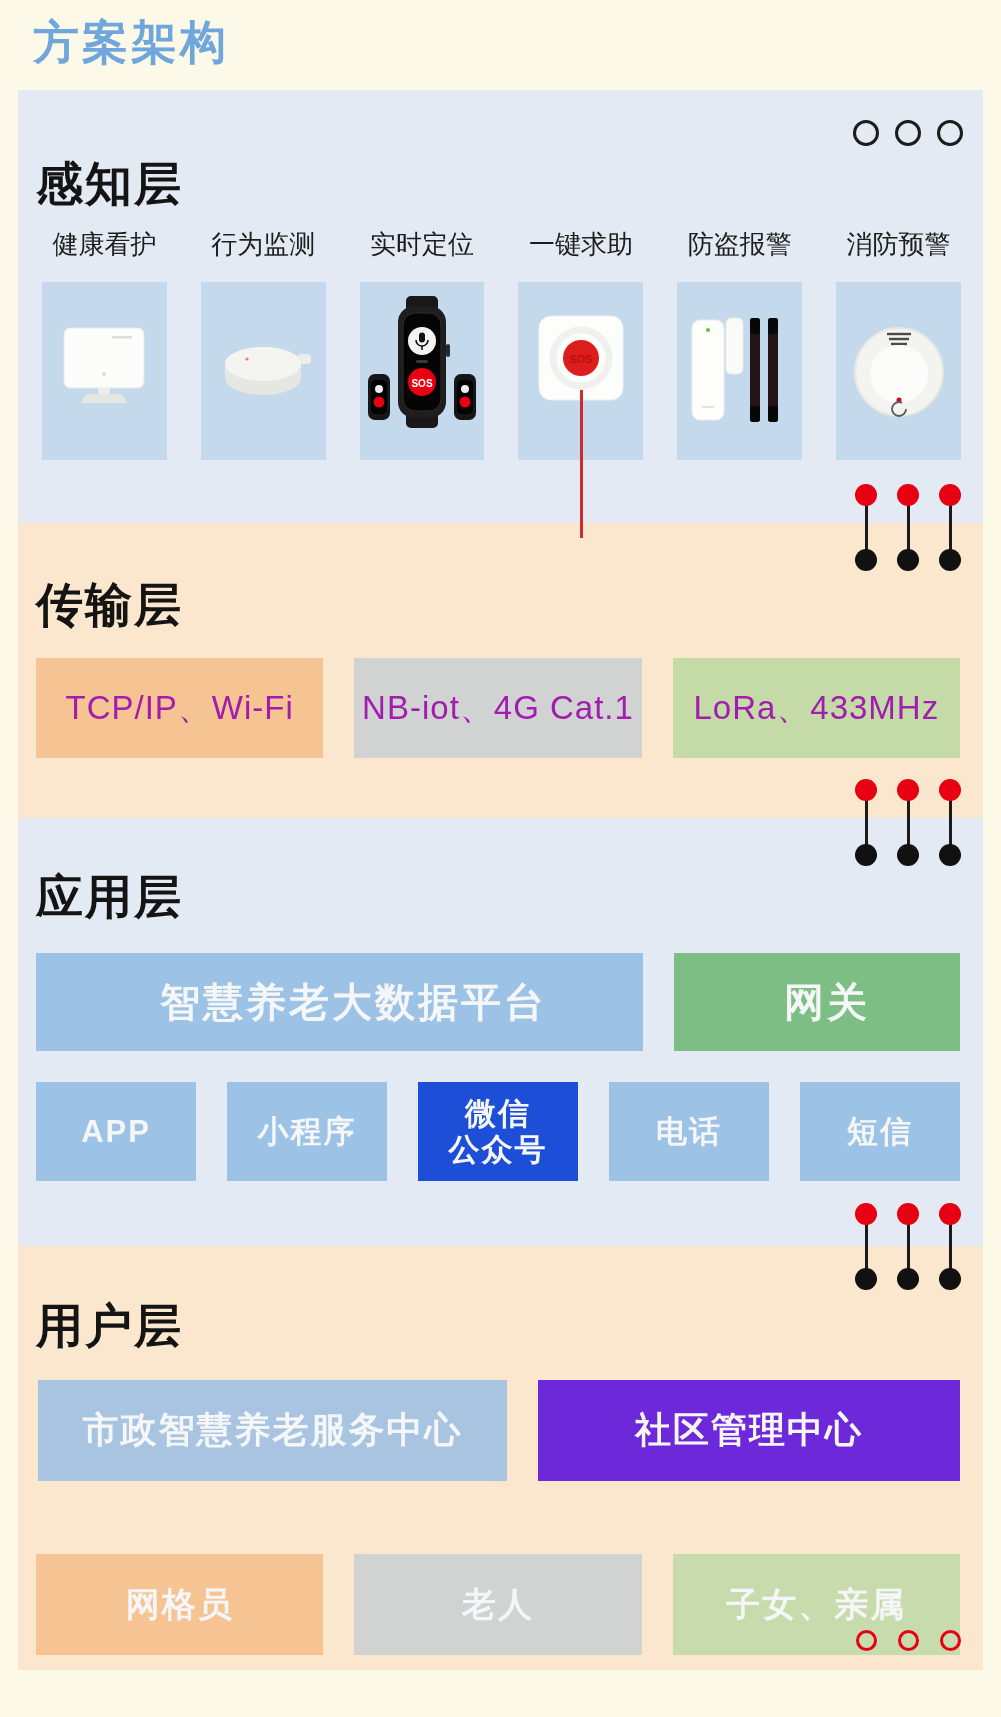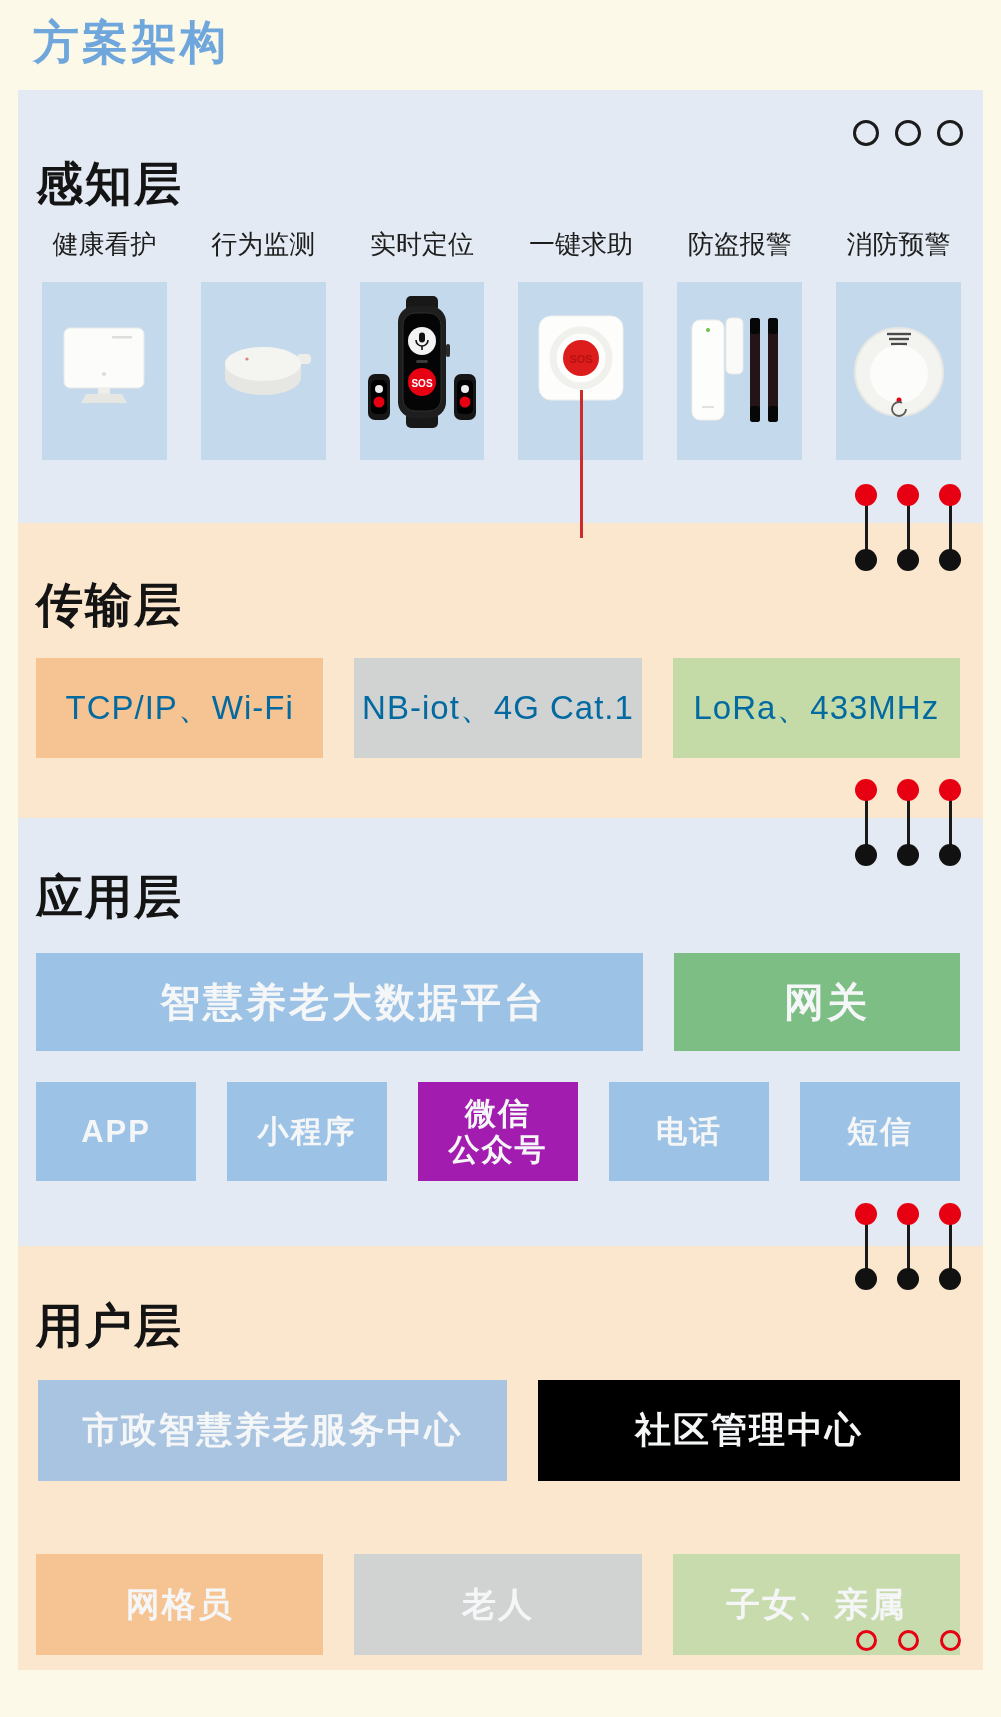--- a/index.html
+++ b/index.html
@@ -29,21 +29,21 @@
   .device-label { text-align:center; font-size:26px; color:#1E1E1E; height:36px; line-height:32px; white-space:nowrap; }
   .device-card { margin-top:18px; height:178px; background:#C5D9ED; position:relative;
                  display:flex; align-items:center; justify-content:center; overflow:visible; }
   .device-card svg { display:block; }
   .sos-cord { position:absolute; left:50%; margin-left:-1px; top:108px; width:3px; height:148px;
               background:#CE2B2B; z-index:2; }
   
   .box-row { position:absolute; left:18px; right:23px; display:flex; gap:31px; }
   .lbox { display:flex; align-items:center; justify-content:center; text-align:center; }
   .trans-row { top:135px; height:100px; }
-  .trans-row .lbox { flex:1; font-size:33px; color:#0369a1; font-weight:400; letter-spacing:1px; }
+  .trans-row .lbox { flex:1; font-size:33px; color:#a21caf; font-weight:400; letter-spacing:1px; }
   .app-row1 { top:135px; height:98px; }
   .app-row1 .lbox { color:#F5F6F7; font-weight:700; font-size:40px; letter-spacing:3px; }
   .app-row1 .lbox.wide { flex:0 0 607px;padding-left:28px; }
   .app-row1 .lbox.narrow { flex:1;padding-left:20px; }
   .app-row2 { top:264px; height:99px; }
   .app-row2 .lbox { flex:1; color:#F5F6F7; font-weight:700; font-size:31px; letter-spacing:2px;
                     white-space:pre-line; line-height:1.15; }
   .user-row1 { top:134px; height:101px; left:20px; }
   .user-row1 .lbox { color:#F5F6F7; font-weight:700; font-size:36px; letter-spacing:2px; }
   .user-row1 .lbox.wide { flex:0 0 469px; }
@@ -197,32 +197,32 @@
 
     <section class="layer blue layer-3">
       <h2 class="layer-heading" style="top:55px;">应用层</h2>
       <div class="box-row app-row1">
         <div class="lbox wide" style="background-color: rgb(156, 194, 229);">智慧养老大数据平台</div>
         <div class="lbox narrow" style="background-color: rgb(124, 190, 132);">网关</div>
       </div>
       <div class="box-row app-row2">
         <div class="lbox" style="background-color: rgb(156, 194, 229);">APP</div>
         <div class="lbox" style="background-color: rgb(156, 194, 229);">小程序</div>
-        <div class="lbox" style="background-color: #a21caf;">微信
+        <div class="lbox" style="background-color: #1d4ed8;">微信
 公众号</div>
         <div class="lbox" style="background-color: rgb(156, 194, 229);">电话</div>
         <div class="lbox" style="background-color: rgb(156, 194, 229);">短信</div>
       </div>
     </section>
 
     <section class="layer peach layer-4">
       <h2 class="layer-heading" style="top:56px;">用户层</h2>
       <div class="box-row user-row1">
         <div class="lbox wide" style="background-color: rgb(169, 196, 224);">市政智慧养老服务中心</div>
-        <div class="lbox narrow" style="background-color: #000000;">社区管理中心</div>
+        <div class="lbox narrow" style="background-color: #6d28d9;">社区管理中心</div>
       </div>
       <div class="box-row user-row2">
         <div class="lbox" style="background-color: rgb(246, 195, 146);">网格员</div>
         <div class="lbox" style="background-color: rgb(209, 211, 210);">老人</div>
         <div class="lbox" style="background-color: rgb(200, 219, 172);">子女、亲属</div>
       </div>
       <div class="deco-circles bottom-circles">
         <span class="ring"></span>
         <span class="ring"></span>
         <span class="ring"></span>

